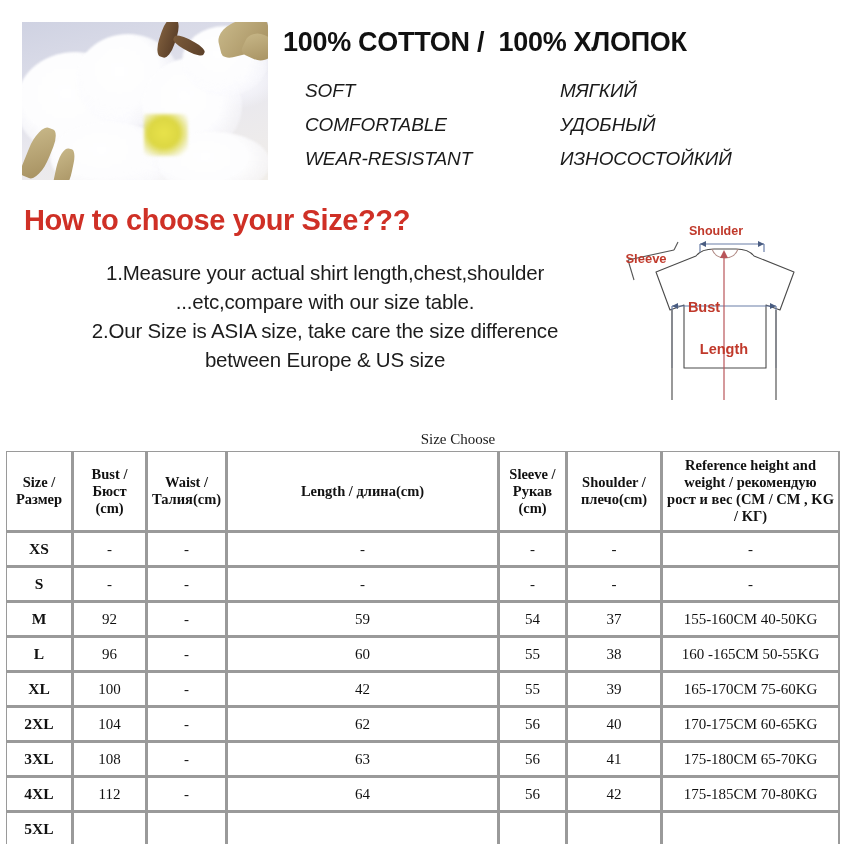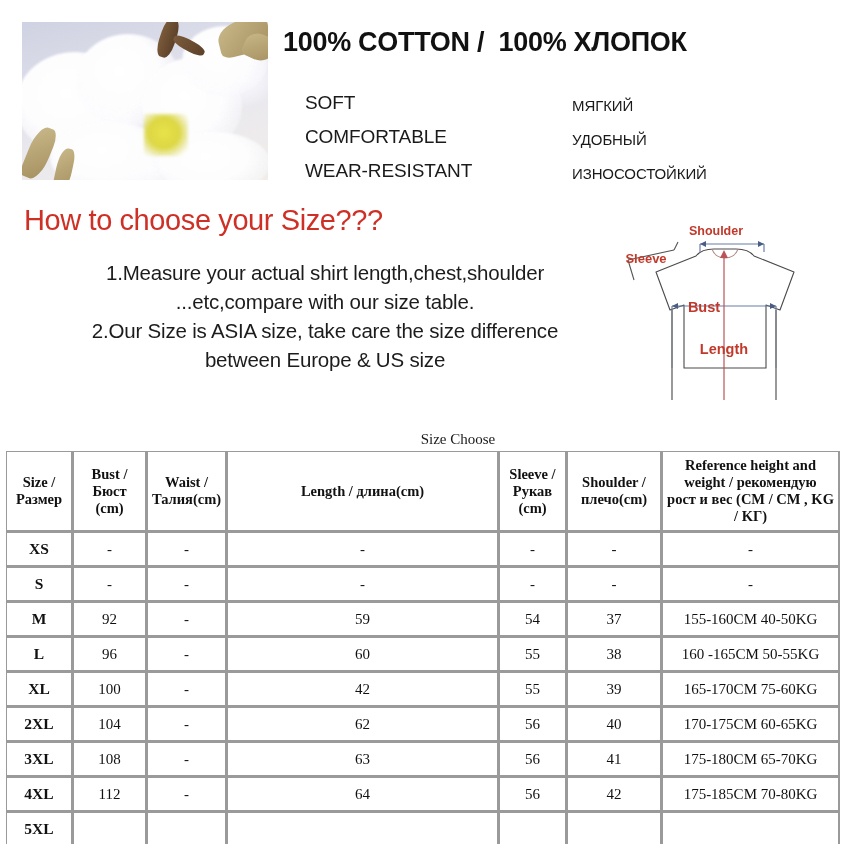--- a/index.html
+++ b/index.html
@@ -73,41 +73,41 @@
     font-family: "Liberation Sans", sans-serif;
   }
   .feature-rows {
     position: absolute;
     left: 305px; top: 80px;
     width: 520px;
   }
   .feature-row {
     display: flex;
     height: 34px;
-    align-items: flex-end;
+    align-items: flex-start;
+    font-style: italic;
   }
   .feature-en {
     width: 255px;
     font-size: 19px;
     color: #1a1a1a;
     letter-spacing: -0.1px;
   }
   .feature-ru {
-    font-size: 15px;
+    font-size: 19px;
     color: #1a1a1a;
     letter-spacing: -0.1px;
-    margin-left: 12px;
   }
 
   
   .howto-title {
     position: absolute;
     left: 24px; top: 204px;
     font-size: 29px;
-    font-weight: normal;
+    font-weight: bold;
     color: #cf3026;
     letter-spacing: -0.4px;
   }
   .howto-lines {
     position: absolute;
     left: 20px; top: 258px;
     width: 610px;
   }
   .howto-line {
     font-size: 20.5px;

